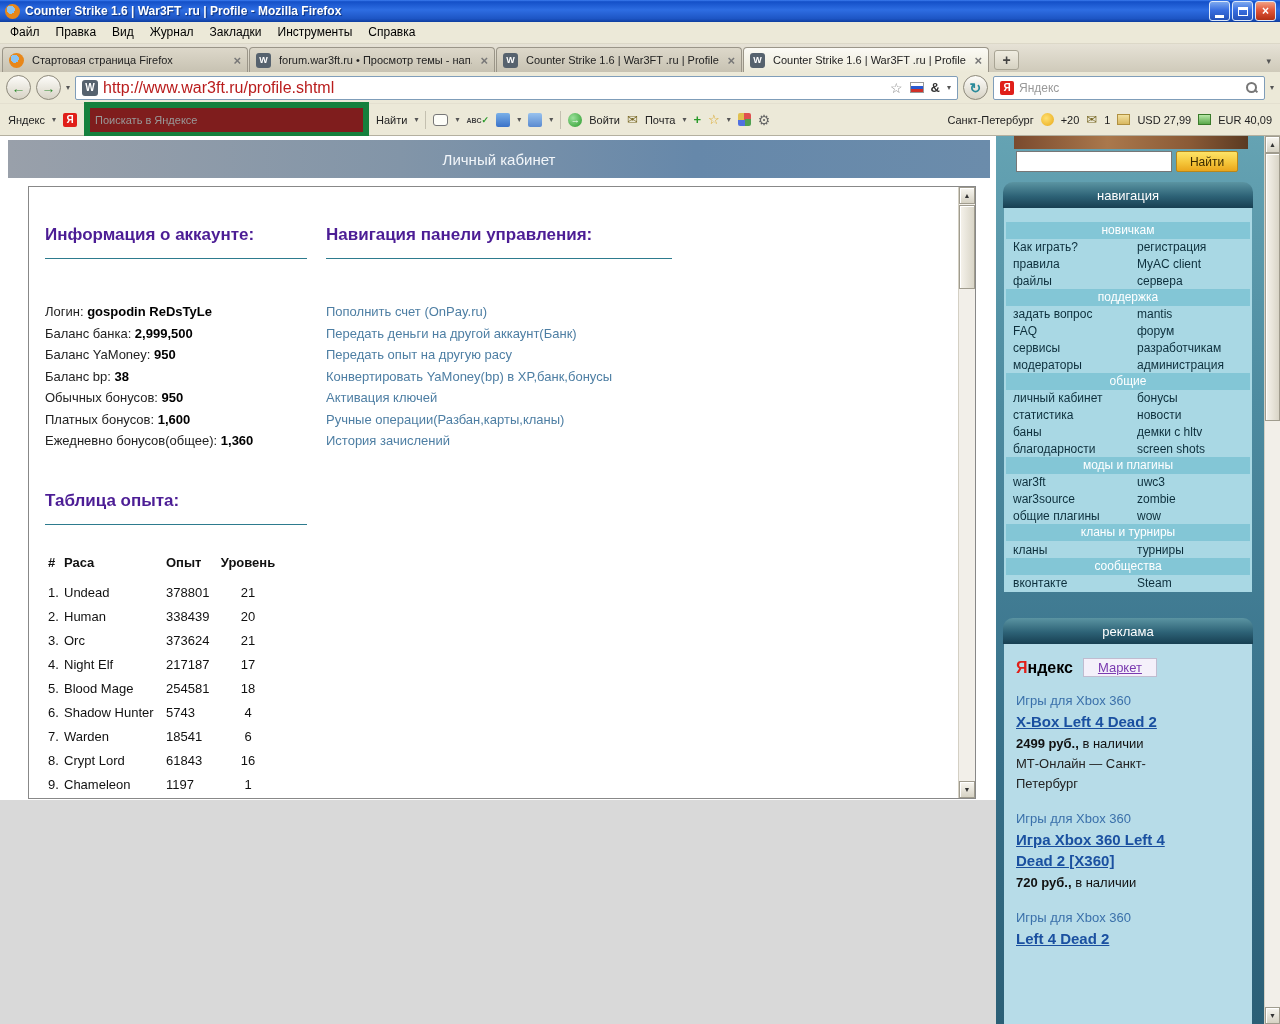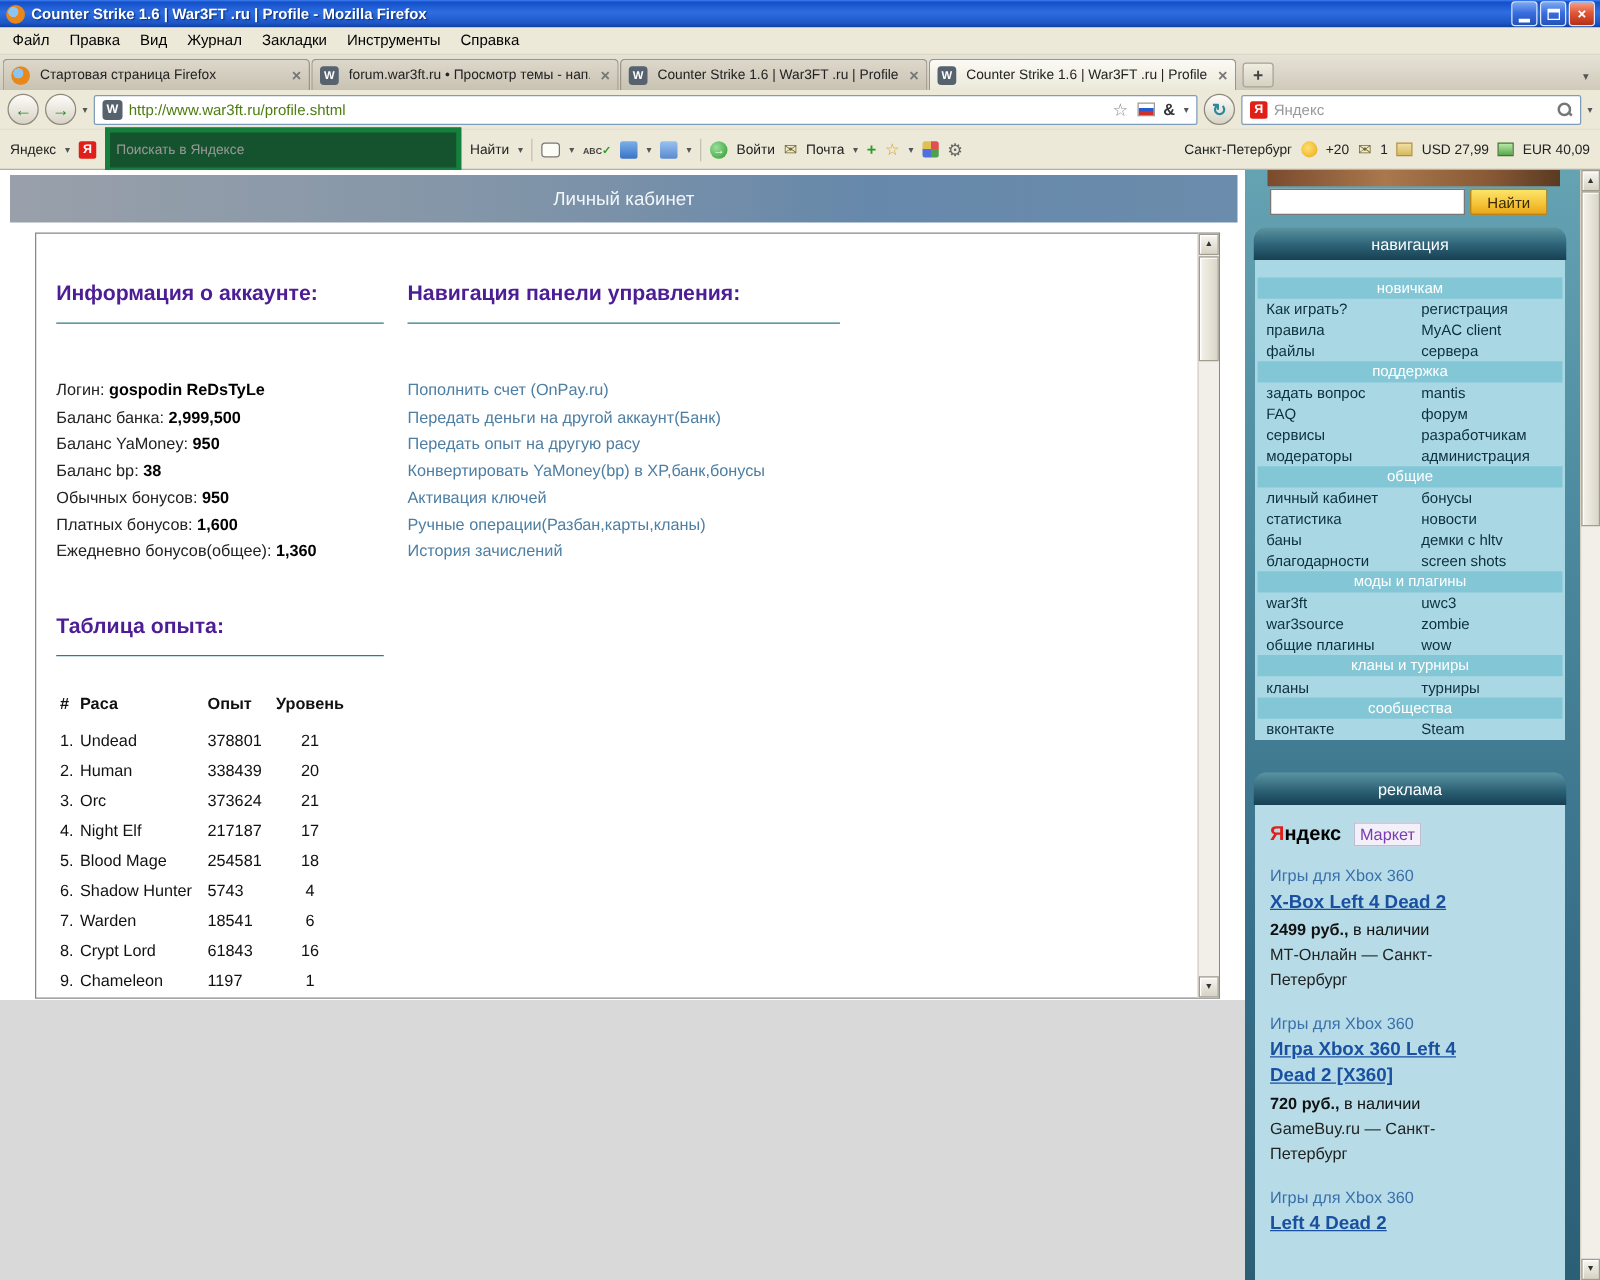--- a/index.html
+++ b/index.html
@@ -38,37 +38,37 @@
 
   
   .navbar{height:32px;background:#ece9d8;display:flex;align-items:center;padding:0 6px;gap:5px;border-bottom:1px solid #e4e0d0;}
   .nav-circle{width:25px;height:25px;border-radius:50%;border:1px solid #8d897b;background:linear-gradient(180deg,#fdfcf9,#d7d3c5);display:flex;align-items:center;justify-content:center;font-weight:bold;font-size:14px;flex:0 0 auto;}
   .nav-circle.back,.nav-circle.fwd{color:#2e8b2e;}
   .nav-circle.reload{color:#2a8a9a;}
   .dd{font-size:8px;color:#555;}
   .urlbar{flex:1;height:24px;background:#fff;border:1px solid #7f9db9;border-radius:2px;display:flex;align-items:center;padding:0 6px;gap:5px;min-width:0;}
   .url-favicon{width:16px;height:16px;background:#56626e;border-radius:3px;color:#fff;font-size:10px;font-weight:bold;display:flex;align-items:center;justify-content:center;flex:0 0 auto;}
   .url-favicon::before{content:"W";}
-  .url-text{font-size:12px;color:#4d7c0f;flex:1;white-space:nowrap;overflow:hidden;}
+  .url-text{font-size:16px;color:#b91c1c;flex:1;white-space:nowrap;overflow:hidden;}
   .url-icons{display:flex;align-items:center;gap:7px;color:#666;}
   .star-icon{font-size:14px;color:#888;}
   .flag-icon{width:14px;height:11px;background:linear-gradient(180deg,#fff 0 34%,#2a5ad0 34% 67%,#d03028 67% 100%);border:1px solid #999;}
   .amp-icon{font-weight:bold;color:#333;font-size:13px;}
   .searchbar{width:272px;height:24px;background:#fff;border:1px solid #7f9db9;border-radius:2px;display:flex;align-items:center;padding:0 6px;gap:5px;flex:0 0 auto;}
   .ya-sq{width:14px;height:14px;background:#e01f19;color:#fff;font-weight:bold;font-size:10px;border-radius:2px;display:flex;align-items:center;justify-content:center;flex:0 0 auto;}
   .ya-sq::before{content:"Я";}
   .search-ph{flex:1;color:#999;font-size:12px;}
   .mag{width:12px;height:12px;position:relative;flex:0 0 auto;}
   .mag::before{content:"";position:absolute;left:0;top:0;width:7px;height:7px;border:2px solid #777;border-radius:50%;}
   .mag::after{content:"";position:absolute;left:8px;top:8px;width:4px;height:2px;background:#777;transform:rotate(45deg);}
 
   
   .ytoolbar{height:32px;background:#ece9d8;border-bottom:1px solid #b4b0a0;display:flex;align-items:center;padding:0 8px;gap:7px;font-size:11px;color:#222;}
   .yt-sep{width:1px;height:18px;background:#c4c0b0;}
-  .yt-input{width:285px;height:36px;background:#14532d;border:4px solid #15803d;display:flex;align-items:center;padding:0 5px;color:#999;font-size:11px;}
+  .yt-input{width:285px;height:36px;background:#7f1d1d;border:6px solid #15803d;display:flex;align-items:center;padding:0 5px;color:#999;font-size:11px;}
   .bubble-icon{width:15px;height:12px;border:1px solid #777;border-radius:3px;background:#fdfdf8;}
   .abc-icon{font-size:7px;font-weight:bold;color:#444;}
   .abc-icon::before{content:"ABC";}
   .abc-icon::after{content:"✓";color:#2a9a2a;font-size:9px;}
   .blue-icon{width:14px;height:14px;border-radius:2px;background:linear-gradient(180deg,#7ab0e8,#3a72c8);color:#fff;font-size:9px;font-weight:bold;display:flex;align-items:center;justify-content:center;}
   .blue-icon.alt{background:linear-gradient(180deg,#98c2ee,#5a8ad0);}
   .login-dot{width:14px;height:14px;border-radius:50%;background:radial-gradient(circle at 35% 35%,#9ae09a,#2a9a2a);color:#fff;font-size:9px;display:flex;align-items:center;justify-content:center;}
   .mail-glyph{font-size:13px;color:#7a6a28;}
   .plus-icon{color:#2a9a2a;font-weight:bold;font-size:13px;}
   .gold-star{color:#d8a018;font-size:13px;}
@@ -123,21 +123,21 @@
   #nav-header{top:46px;}
   #ads-header{top:482px;}
   .nav-box{position:absolute;left:8px;top:72px;width:248px;height:384px;background:#a9d8e4;padding-top:14px;}
   .nav-sec{height:16.8px;line-height:16.8px;background:#83c6d6;color:#fff;text-align:center;font-size:12px;margin:0 2px;}
   .nav-row{display:flex;height:16.8px;align-items:center;font-size:12px;}
   .nav-link{width:50%;padding-left:9px;color:#0d2f3c;cursor:pointer;white-space:nowrap;overflow:hidden;}
   .ads-box{position:absolute;left:8px;top:508px;width:248px;height:380px;background:#b7dce8;padding:14px 0 0 12px;}
   .market-row{display:flex;align-items:center;gap:10px;margin-bottom:14px;}
   .ybrand{font-size:16px;font-weight:bold;color:#000;}
   .ybrand .yr{color:#e01f19;}
-  .market-btn{background:#f4f0fa;border:1px solid #c0bcd0;padding:1px 4px;font-size:13px;color:#7a3ab0;cursor:pointer;}
+  .market-btn{background:#f4f0fa;border:1px solid #c0bcd0;padding:1px 14px;font-size:13px;color:#7a3ab0;text-decoration:underline;cursor:pointer;}
   .ad{width:162px;margin-bottom:15px;}
   .ad-cat{font-size:13px;color:#3a70aa;line-height:20px;cursor:pointer;}
   .ad-title{font-size:15px;font-weight:bold;color:#1a50a0;text-decoration:underline;line-height:21px;cursor:pointer;}
   .ad-price{font-size:13px;color:#111;line-height:20px;margin-top:2px;}
   .ad-seller{font-size:13px;color:#222;line-height:20px;}
 </style>
 </head>
 <body>
 
 <div id="screen">
@@ -446,21 +446,20 @@
             <div class="ad">
               <div class="ad-cat">Игры для Xbox 360</div>
               <div class="ad-title">X-Box Left 4 Dead 2</div>
               <div class="ad-price"><b>2499 руб.,</b> в наличии</div>
               <div class="ad-seller">МТ-Онлайн — Санкт-Петербург</div>
             </div>
             <div class="ad">
               <div class="ad-cat">Игры для Xbox 360</div>
               <div class="ad-title">Игра Xbox 360 Left 4 Dead 2 [X360]</div>
               <div class="ad-price"><b>720 руб.,</b> в наличии</div>
-              <div class="ad-seller">GameBuy.ru — Санкт-Петербург</div>
             </div>
             <div class="ad">
               <div class="ad-cat">Игры для Xbox 360</div>
               <div class="ad-title">Left 4 Dead 2</div>
             </div>
           </div>
       </div>
     </div>
   </div>
 

